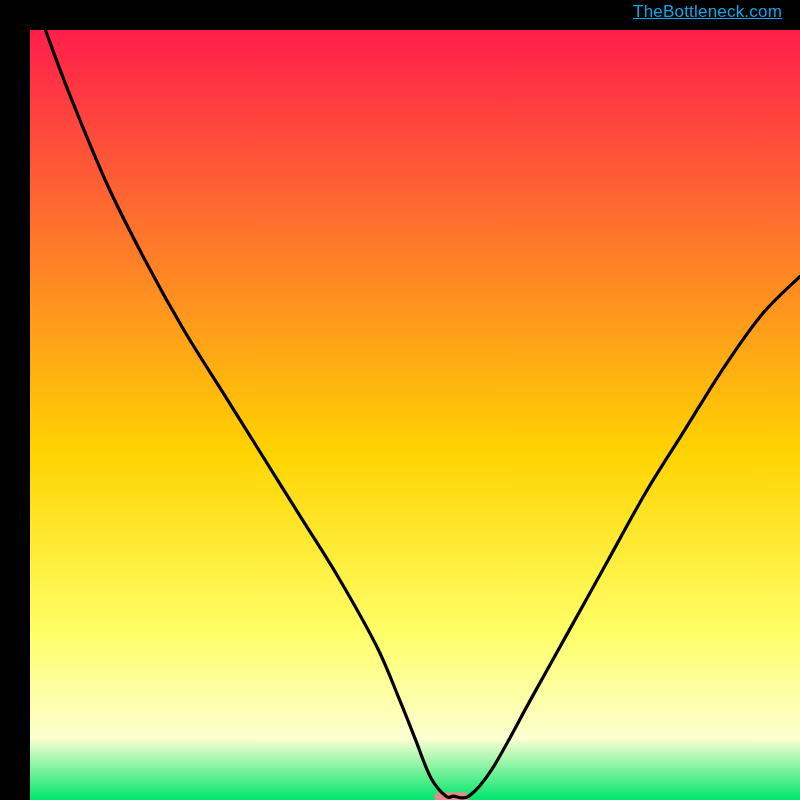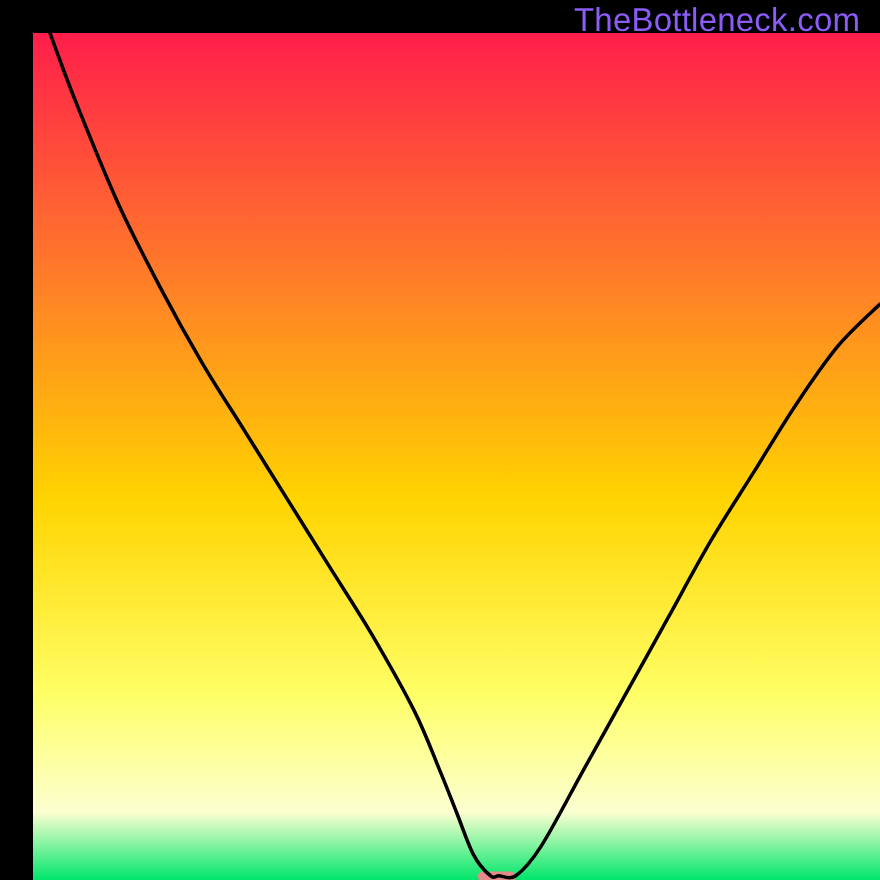--- a/index.html
+++ b/index.html
@@ -23,25 +23,26 @@
     position: absolute;
     left: 15px;
     top: 15px;
     width: 770px;
     height: 770px;
   }
   .watermark {
     position: absolute;
     top: 2px;
     right: 18px;
-    color: #8b5cf6;
-    font-size: 30px;
+    color: #0ea5e9;
+    font-size: 17px;
     font-weight: 500;
     letter-spacing: 0.2px;
     user-select: none;
+    text-decoration: underline;
   }
 </style>
 </head>
 <body>
 
 <div class="frame">
   <svg class="plot" viewBox="0 0 770 770" preserveAspectRatio="none">
     <defs>
       <linearGradient id="bg-grad" x1="0" y1="0" x2="0" y2="1">
         <stop id="g0" offset="0%" stop-color="#ff1e4b"></stop>

